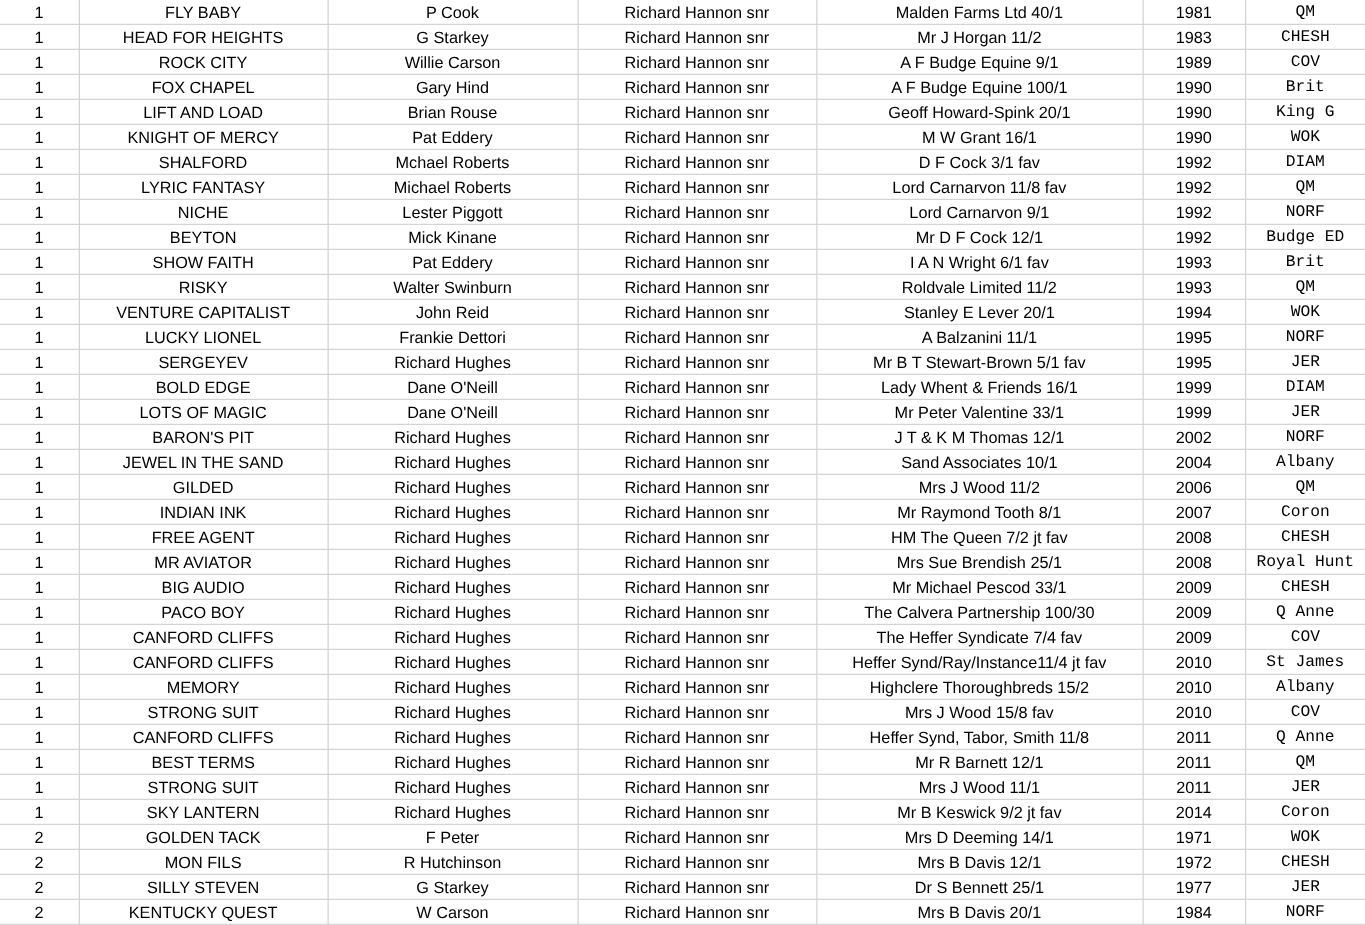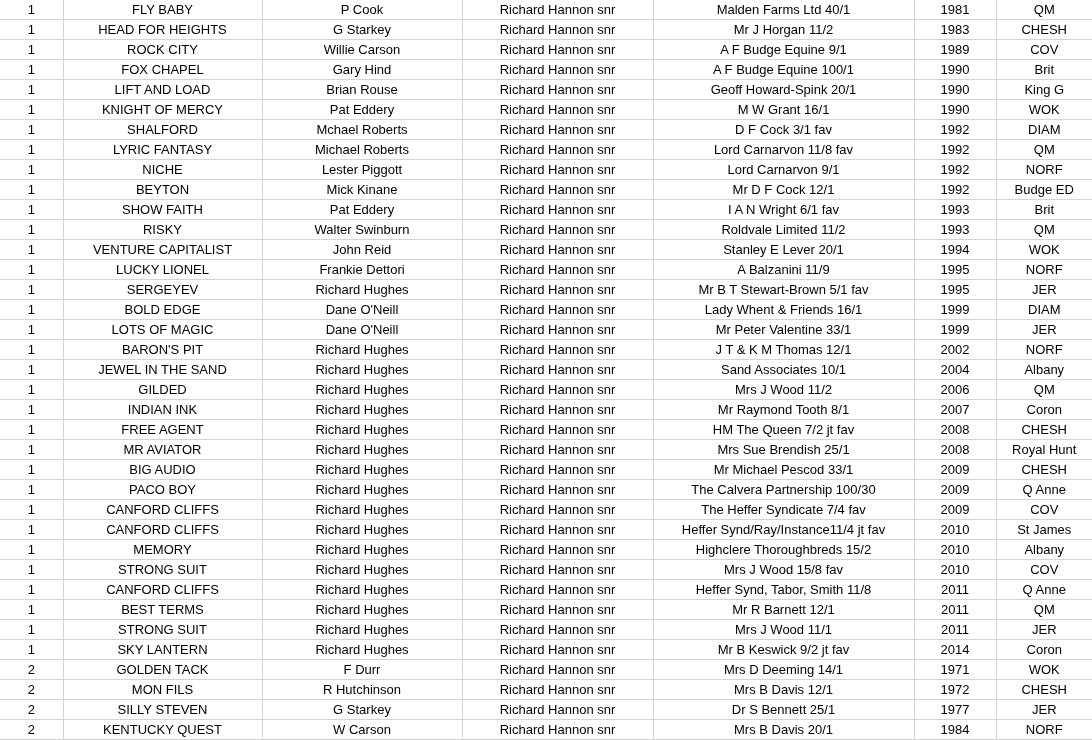--- a/index.html
+++ b/index.html
@@ -27,20 +27,21 @@
     vertical-align: middle;
     padding: 0 2px;
     border-right: 1px solid #d4d4d4;
     border-bottom: 1px solid #d4d4d4;
     white-space: nowrap;
     overflow: hidden;
     background: #ffffff;
   }
   table.grid td:last-child {
     border-right: none;
+    font-family: Liberation Mono, monospace;
   }
   col.c0 { width: 63px; }
   col.c1 { width: 199px; }
   col.c2 { width: 200px; }
   col.c3 { width: 191px; }
   col.c4 { width: 261px; }
   col.c5 { width: 82px; }
   col.c6 { width: 96px; }
 </style>
 </head>
@@ -173,21 +174,21 @@
           <td>Richard Hannon snr</td>
           <td>Stanley E Lever 20/1</td>
           <td>1994</td>
           <td>WOK</td>
         </tr>
         <tr>
           <td>1</td>
           <td>LUCKY LIONEL</td>
           <td>Frankie Dettori</td>
           <td>Richard Hannon snr</td>
-          <td>A Balzanini 11/9</td>
+          <td>A Balzanini 11/1</td>
           <td>1995</td>
           <td>NORF</td>
         </tr>
         <tr>
           <td>1</td>
           <td>SERGEYEV</td>
           <td>Richard Hughes</td>
           <td>Richard Hannon snr</td>
           <td>Mr B T Stewart-Brown 5/1 fav</td>
           <td>1995</td>
@@ -351,21 +352,21 @@
           <td>SKY LANTERN</td>
           <td>Richard Hughes</td>
           <td>Richard Hannon snr</td>
           <td>Mr B Keswick 9/2 jt fav</td>
           <td>2014</td>
           <td>Coron</td>
         </tr>
         <tr>
           <td>2</td>
           <td>GOLDEN TACK</td>
-          <td>F Durr</td>
+          <td>F Peter</td>
           <td>Richard Hannon snr</td>
           <td>Mrs D Deeming 14/1</td>
           <td>1971</td>
           <td>WOK</td>
         </tr>
         <tr>
           <td>2</td>
           <td>MON FILS</td>
           <td>R Hutchinson</td>
           <td>Richard Hannon snr</td>

